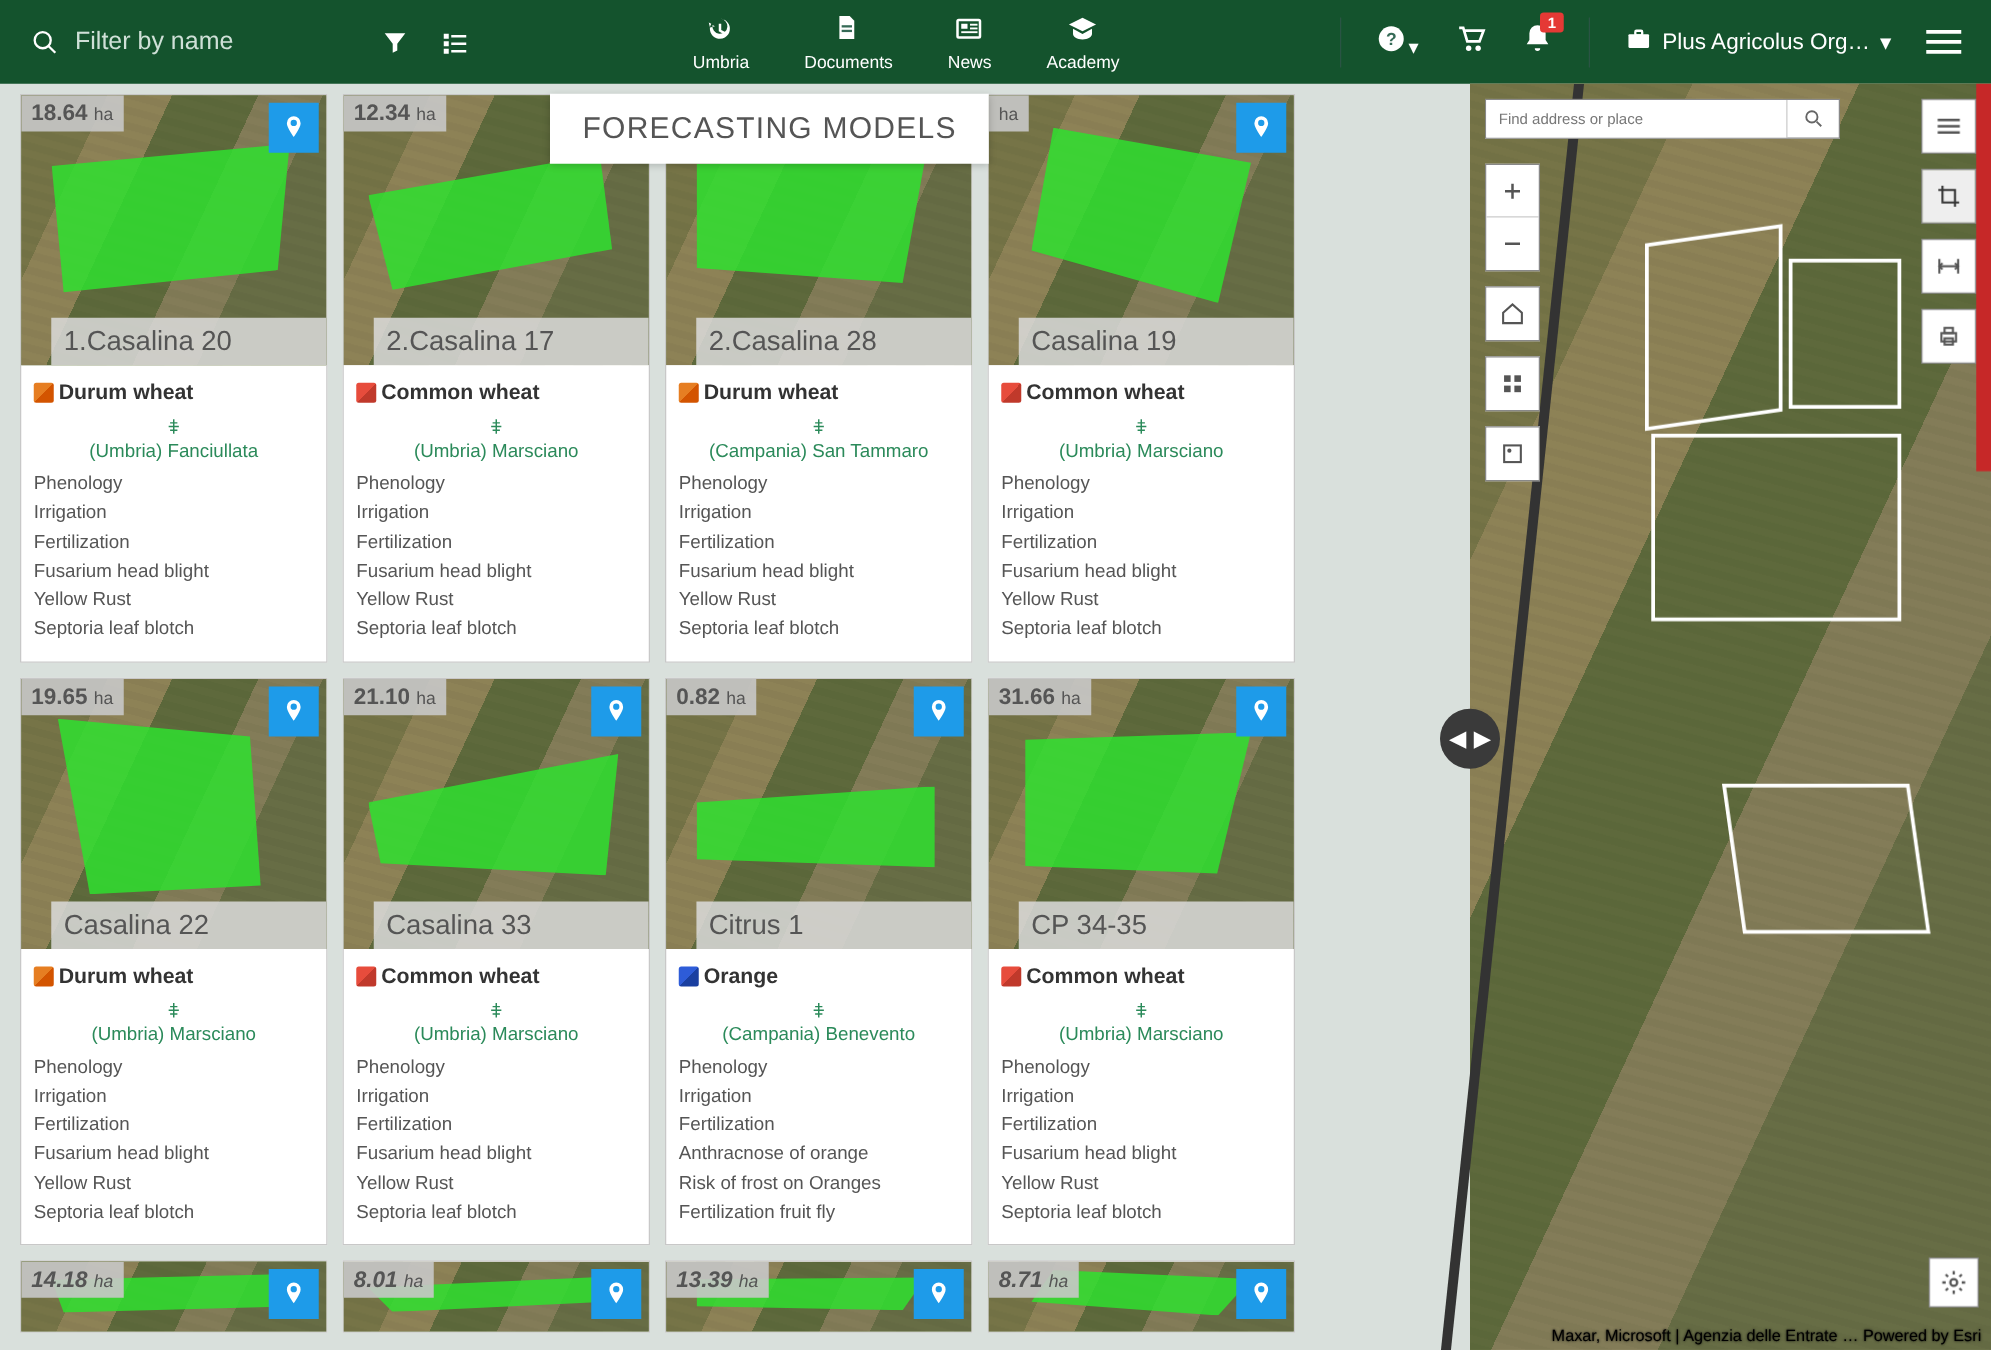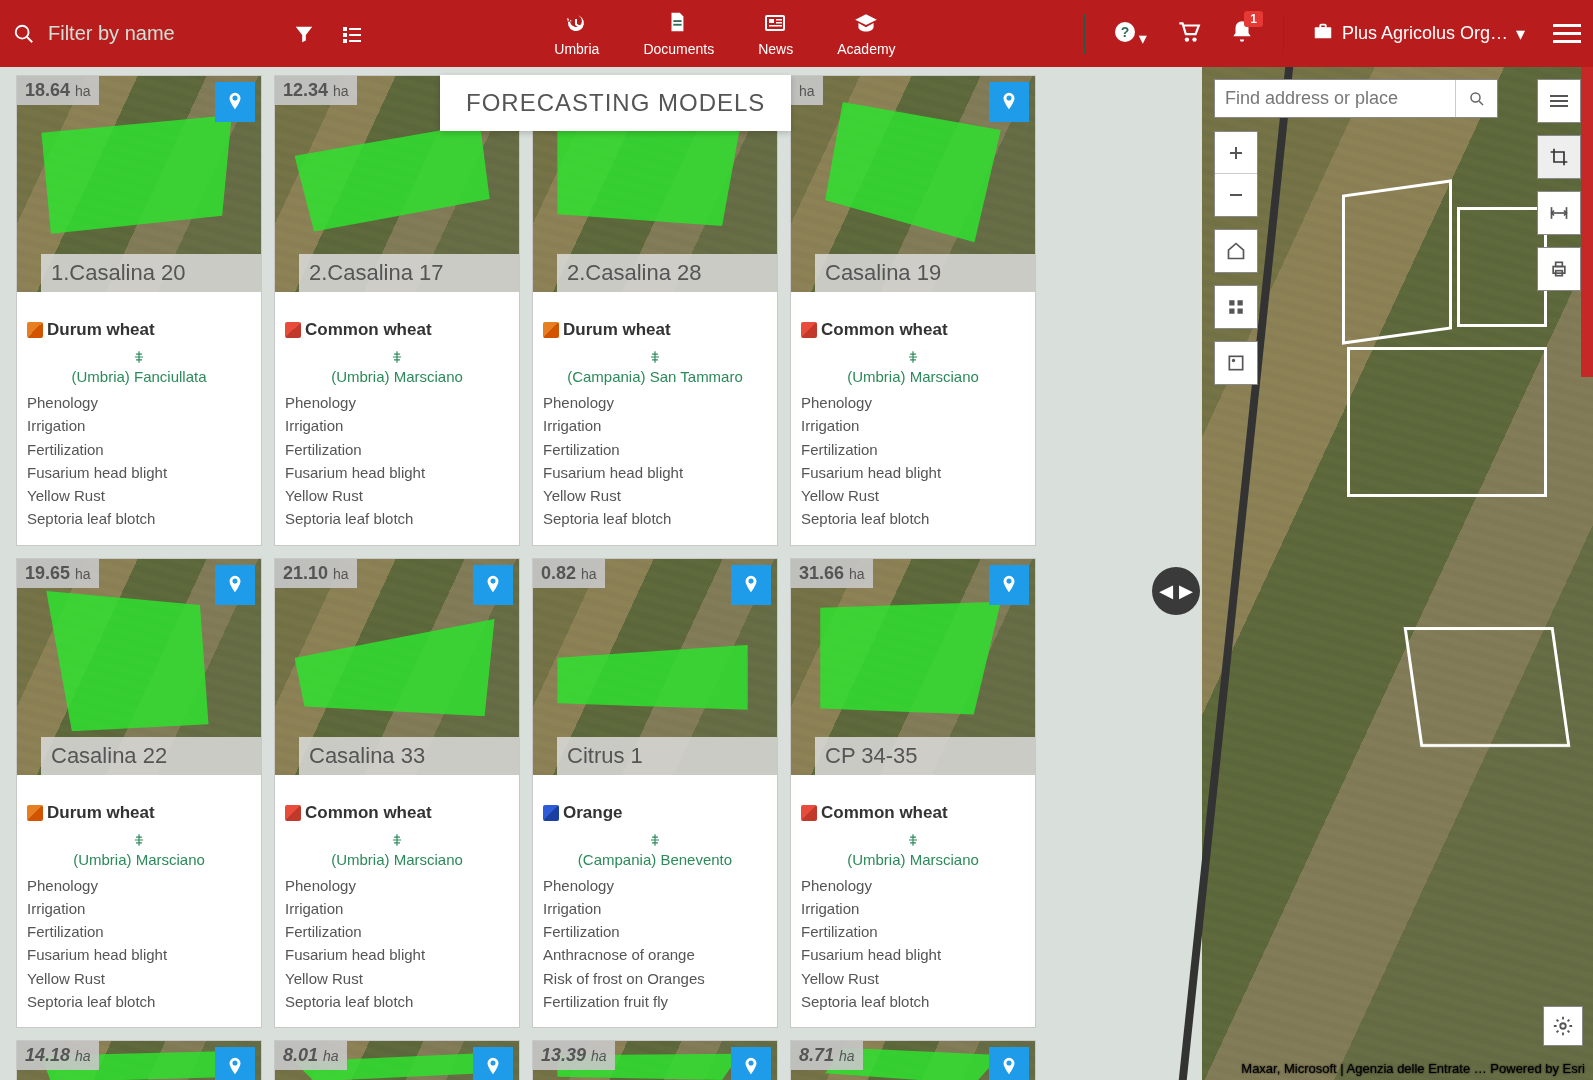--- a/index.html
+++ b/index.html
@@ -7,25 +7,25 @@
     font-family: "Segoe UI", Arial, sans-serif;
     background: #d9e0dc;
     width: 1593px;
     height: 1080px;
     overflow: hidden;
     position: relative;
   }
   
   .topbar {
     height: 67px;
-    background: #b91c1c;
+    background: #14532d;
     display: flex;
     align-items: center;
     color: #fff;
-    padding: 0 12px;
+    padding: 0 24px;
     gap: 12px;
   }
   .topbar .search-icon { width: 24px; height: 24px; display:flex; align-items:center; justify-content:center; }
   .filter-input {
     background: transparent;
     border: none;
     color: #cfe0d7;
     font-size: 20px;
     width: 220px;
     outline: none;
@@ -39,21 +39,21 @@
   .right-area { margin-left:auto; display:flex; align-items:center; gap:28px; }
   .divider { width:1px; height:40px; background:#2a5444; }
   .badge-wrap { position:relative; }
   .badge { position:absolute; top:-8px; right:-8px; background:#e53935; color:#fff; font-size:12px; padding:1px 6px; border-radius:3px; font-weight:bold; }
   .org-select { display:flex; align-items:center; gap:8px; font-size:18px; }
   .hamburger { display:flex; flex-direction:column; gap:5px; }
   .hamburger span { width:28px; height:3px; background:#fff; }
   svg { fill: currentColor; }
 
   
-  .main { display:flex; height: calc(100% - 67px); gap: 26px; }
+  .main { display:flex; height: calc(100% - 67px); }
   .left-panel { width: 1176px; height:100%; overflow-y:auto; overflow-x:hidden; padding: 8px 16px 16px 16px; position:relative; }
   .left-panel::-webkit-scrollbar { width:12px; }
   .left-panel::-webkit-scrollbar-track { background:#eee; }
   .left-panel::-webkit-scrollbar-thumb { background:#c62828; }
   .right-panel { flex:1; position:relative; background:#8a8055; }
   .right-panel .sat { position:absolute; inset:0; }
 
   
   .scroll-red { position:absolute; right:0; top:67px; width:12px; height:310px; background:#c62828; z-index:5; }
 
@@ -73,21 +73,21 @@
 
   
   .grid { display:grid; grid-template-columns: repeat(4, 246px); gap: 12px; }
   .card { background:#fff; border:1px solid #c8c8c8; display:flex; flex-direction:column; }
   .card-img { position:relative; height: 216px; background:#7a8a5a; overflow:hidden; }
   .ha-badge { position:absolute; top:0; left:0; background:rgba(200,200,200,0.9); color:#555; font-size:18px; padding:4px 8px; font-weight:600; }
   .ha-badge .unit { font-size:14px; font-weight:normal; }
   .pin-btn { position:absolute; top:6px; right:6px; width:40px; height:40px; background:#1e9be9; display:flex; align-items:center; justify-content:center; color:#fff; cursor:pointer; }
   .poly { position:absolute; background:#2fe02f; opacity:0.85; }
   .field-name-bar { position:absolute; bottom:0; left:0; right:0; background:rgba(220,220,220,0.85); color:#555; font-size:22px; padding:6px 10px;margin-left:24px; }
-  .card-body { padding: 28px 10px 14px 10px; }
+  .card-body { padding: 12px 10px 14px 10px; }
   .crop { display:flex; align-items:center; gap:4px; font-weight:bold; color:#333; font-size:17px; margin-bottom:10px; }
   .crop-ic { width:16px; height:16px; background:linear-gradient(135deg,#e67e22 50%,#d35400 50%); border-radius:2px; }
   .crop-ic.red { background:linear-gradient(135deg,#e74c3c 50%,#c0392b 50%); }
   .crop-ic.blue { background:linear-gradient(135deg,#2e5cd8 50%,#1a3fa0 50%); }
   .loc { color:#2b8a5a; font-size:15px; margin-bottom:6px; display:flex; gap:4px; align-items:center;flex-direction:column; }
   .loc .tree-ic { width:14px; height:14px; }
   .models { list-style:none; }
   .models li { color:#555; font-size:15px; line-height:1.55; }
 
   
@@ -95,21 +95,21 @@
   .sat-base { background:
       linear-gradient(115deg, #8b8a5a 0 20%, #a79a6e 20% 35%, #6f7d4c 35% 55%, #9b9370 55% 70%, #7a8158 70% 100%);
   }
   .sat-strips { background:
       repeating-linear-gradient(15deg, #7b7a4e 0 6px, #8e8c60 6px 12px);
       mix-blend-mode: multiply; opacity:0.35;
   }
 
   
   .map-search { position:absolute; top:12px; left:12px; display:flex; background:#fff; border:1px solid #888; }
-  .map-search input { border:none; padding:8px 10px; font-size:18px; width:240px; outline:none; color:#777; }
+  .map-search input { border:none; padding:8px 10px; font-size:12px; width:240px; outline:none; color:#777; }
   .map-search input::placeholder { color:#777; }
   .map-search .sbtn { width:42px; display:flex; align-items:center; justify-content:center; border-left:1px solid #ccc; color:#666; cursor:pointer; }
   .map-toolcol { position:absolute; left:12px; top:64px; display:flex; flex-direction:column; gap:12px; }
   .tool-group { background:#fff; border:1px solid #888; }
   .tool-btn { width:42px; height:42px; display:flex; align-items:center; justify-content:center; color:#555; cursor:pointer; border-bottom:1px solid #ccc; }
   .tool-btn:last-child { border-bottom:none; }
   .map-toolcol-right { position:absolute; right:12px; top:12px; display:flex; flex-direction:column; gap:12px; }
   .field-outline { position:absolute; border:3px solid #fff; }
   .attribution { position:absolute; bottom:4px; right:8px; font-size:13px; color:#000000; text-shadow:0 0 2px #000; }
   .gear { position:absolute; bottom:10px; right:10px; width:40px; height:40px; background:#fff; border:1px solid #888; display:flex; align-items:center; justify-content:center; color:#555; margin-bottom:24px; }

